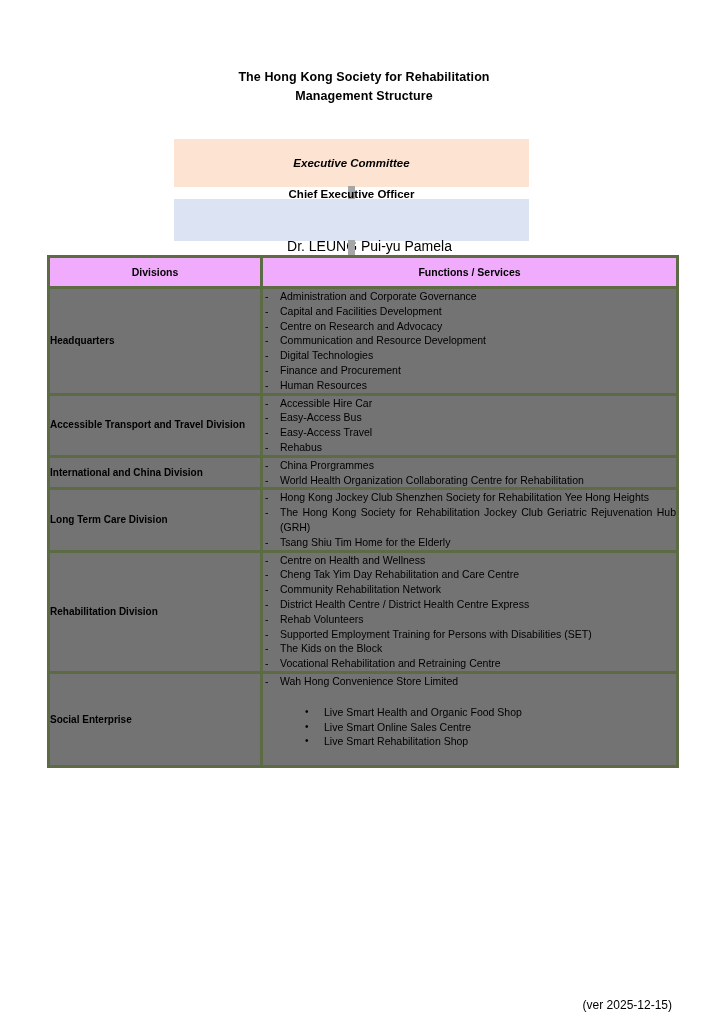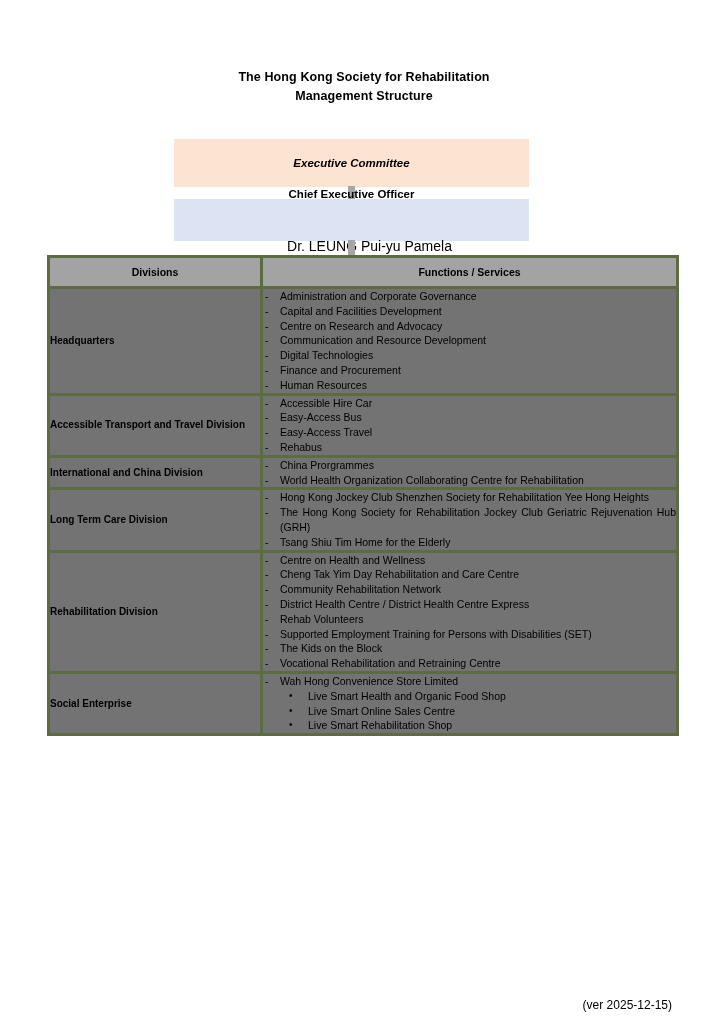--- a/index.html
+++ b/index.html
@@ -100,21 +100,21 @@
     table-layout: fixed;
     background: #ffffff;
   }
   .org-table td, .org-table th {
     border: 3px solid #5c6b43;
     background: #737373;
     padding: 0;
     vertical-align: middle;
   }
   .org-table th {
-    background: #a3a3a3;
+    background: #f0abfc;
     font-size: 10.5px;
     font-weight: bold;
     text-align: center;
     height: 24px;
     padding: 2px 0;
   }
   .col-div { width: 213px; }
   .col-fn  { width: 416px; }
 
   .division-cell {
@@ -152,21 +152,21 @@
     text-align: justify;
   }
   ul.fn-list > li.justify > span.jtext {
     display: block;
     text-align: justify;
     text-align-last: left;
   }
 
   ul.sub-list {
     list-style: none;
-    margin: 0;
+    margin: 16px;
     padding: 0;
   }
   ul.sub-list > li {
     position: relative;
     font-size: 10.5px;
     line-height: 14.8px;
     padding-left: 45px;
     margin: 0;
   }
   ul.sub-list > li::before {

